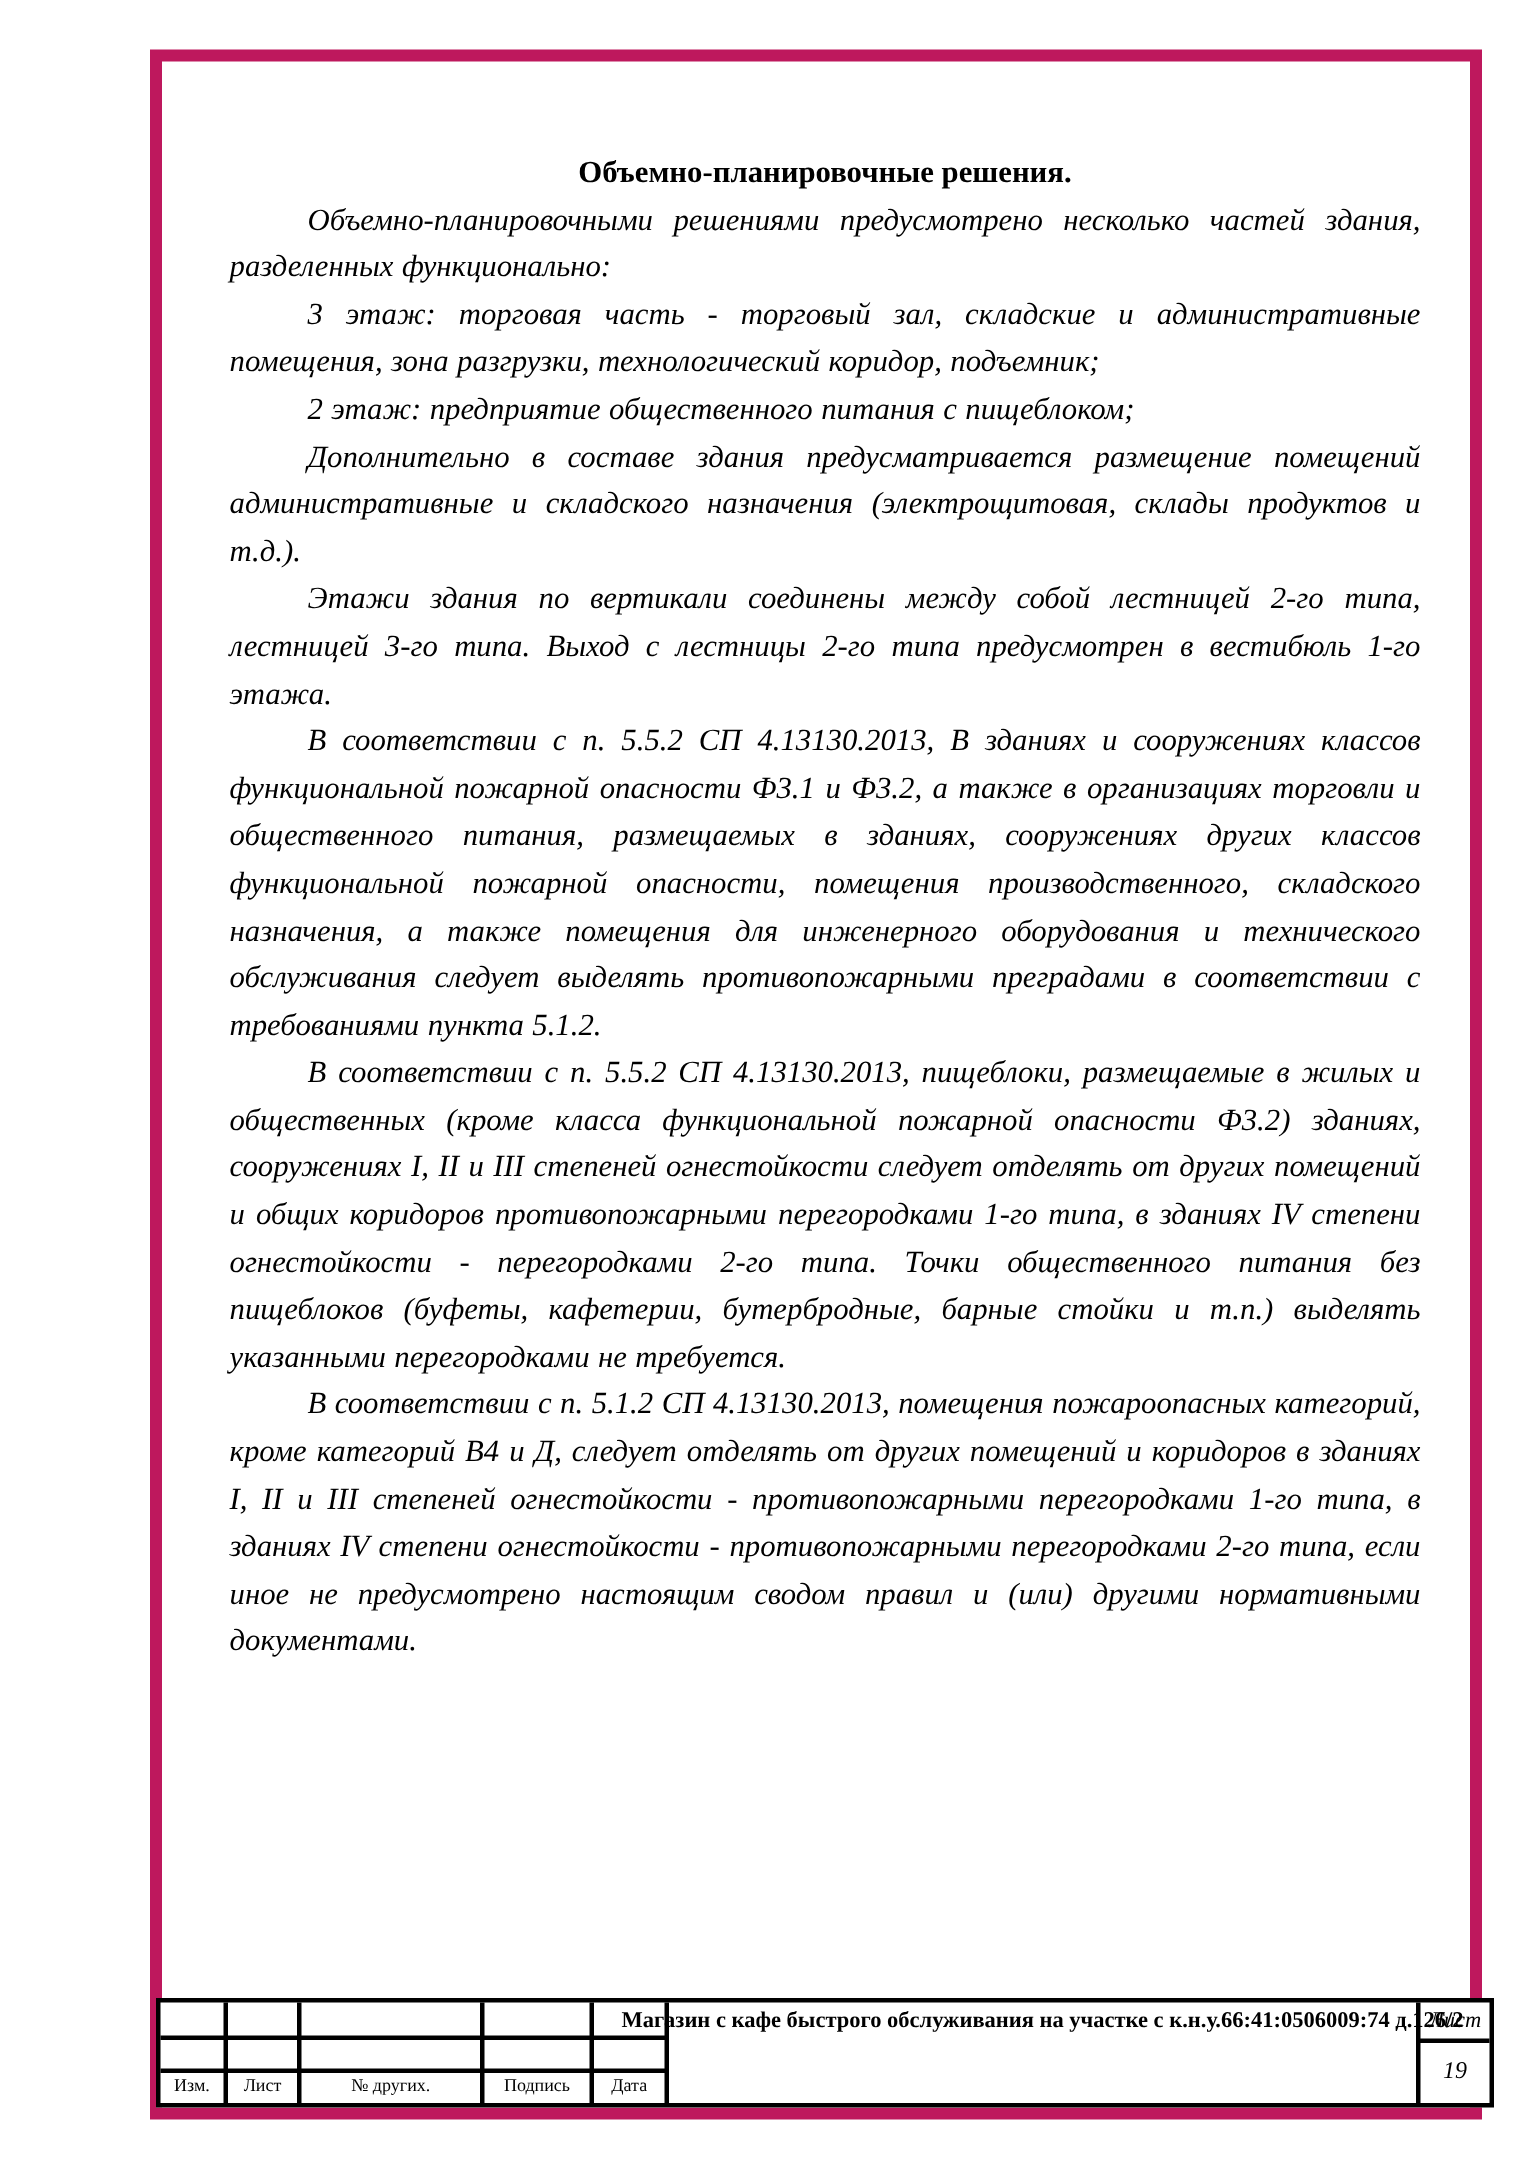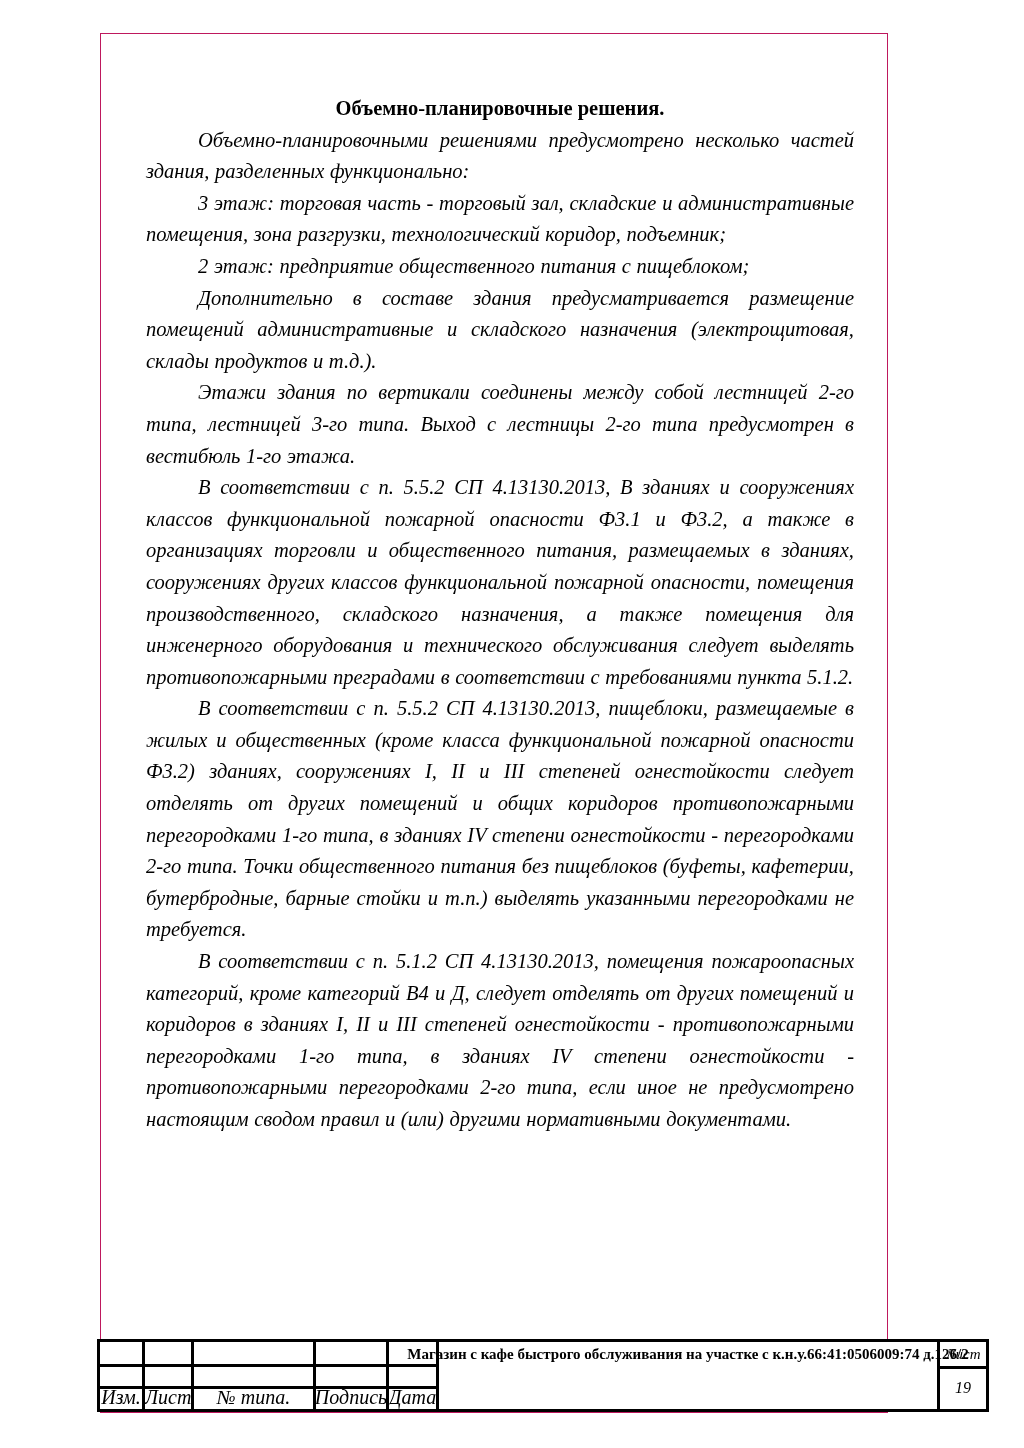--- a/index.html
+++ b/index.html
@@ -13,23 +13,23 @@
     height: 1448px;
     background: #ffffff;
     font-family: "Liberation Serif", "DejaVu Serif", serif;
     color: #000000;
     overflow: hidden;
   }
   .frame {
     position: absolute;
     left: 100px;
     top: 33px;
-    width: 788px;
+    width: 888px;
     height: 1380px;
-    border: 1px solid #be185d;
+    border: 8px solid #be185d;
     box-sizing: border-box;
     background: #ffffff;
     padding-left: 44px;
   }
   .content {
     position: absolute;
     left: 45px;
     right: 33px;
     top: 59px;
   }
@@ -71,22 +71,21 @@
   .tblock .h {
     position: absolute;
     height: 3px;
     background: #000000;
   }
   .tb-cell {
     position: absolute;
     display: flex;
     align-items: center;
     justify-content: center;
-    font-style: italic;
-    font-size: 20px;
+    font-size: 12px;
     white-space: nowrap;
   }
   .tb-project {
     position: absolute;
     left: 339px;
     top: 0;
     width: 498px;
     height: 24px;
     display: flex;
     align-items: center;
@@ -147,21 +146,21 @@
       <div class="v" style="left:336px"></div>
       <div class="v" style="left:837px"></div>
 
       <div class="h" style="top:22px; left:0; width:339px"></div>
       <div class="h" style="top:44px; left:0; width:339px"></div>
 
       <div class="h" style="top:24px; left:837px; right:0"></div>
 
       <div class="tb-cell" style="left:0;   top:44px; width:42px;  height:23px">Изм.</div>
       <div class="tb-cell" style="left:45px;  top:44px; width:46px;  height:23px">Лист</div>
-      <div class="tb-cell" style="left:94px;  top:44px; width:119px; height:23px">№ типа.</div>
+      <div class="tb-cell" style="left:94px;  top:44px; width:119px; height:23px">№ других.</div>
       <div class="tb-cell" style="left:216px; top:44px; width:70px;  height:23px">Подпись</div>
       <div class="tb-cell" style="left:289px; top:44px; width:47px;  height:23px">Дата</div>
 
       <div class="tb-project">Магазин с кафе быстрого обслуживания на участке с к.н.у.66:41:0506009:74 д.126/2</div>
 
       <div class="tb-sheet-label">Лист</div>
       <div class="tb-sheet-num">19</div>
     </div>
 
   </div>

